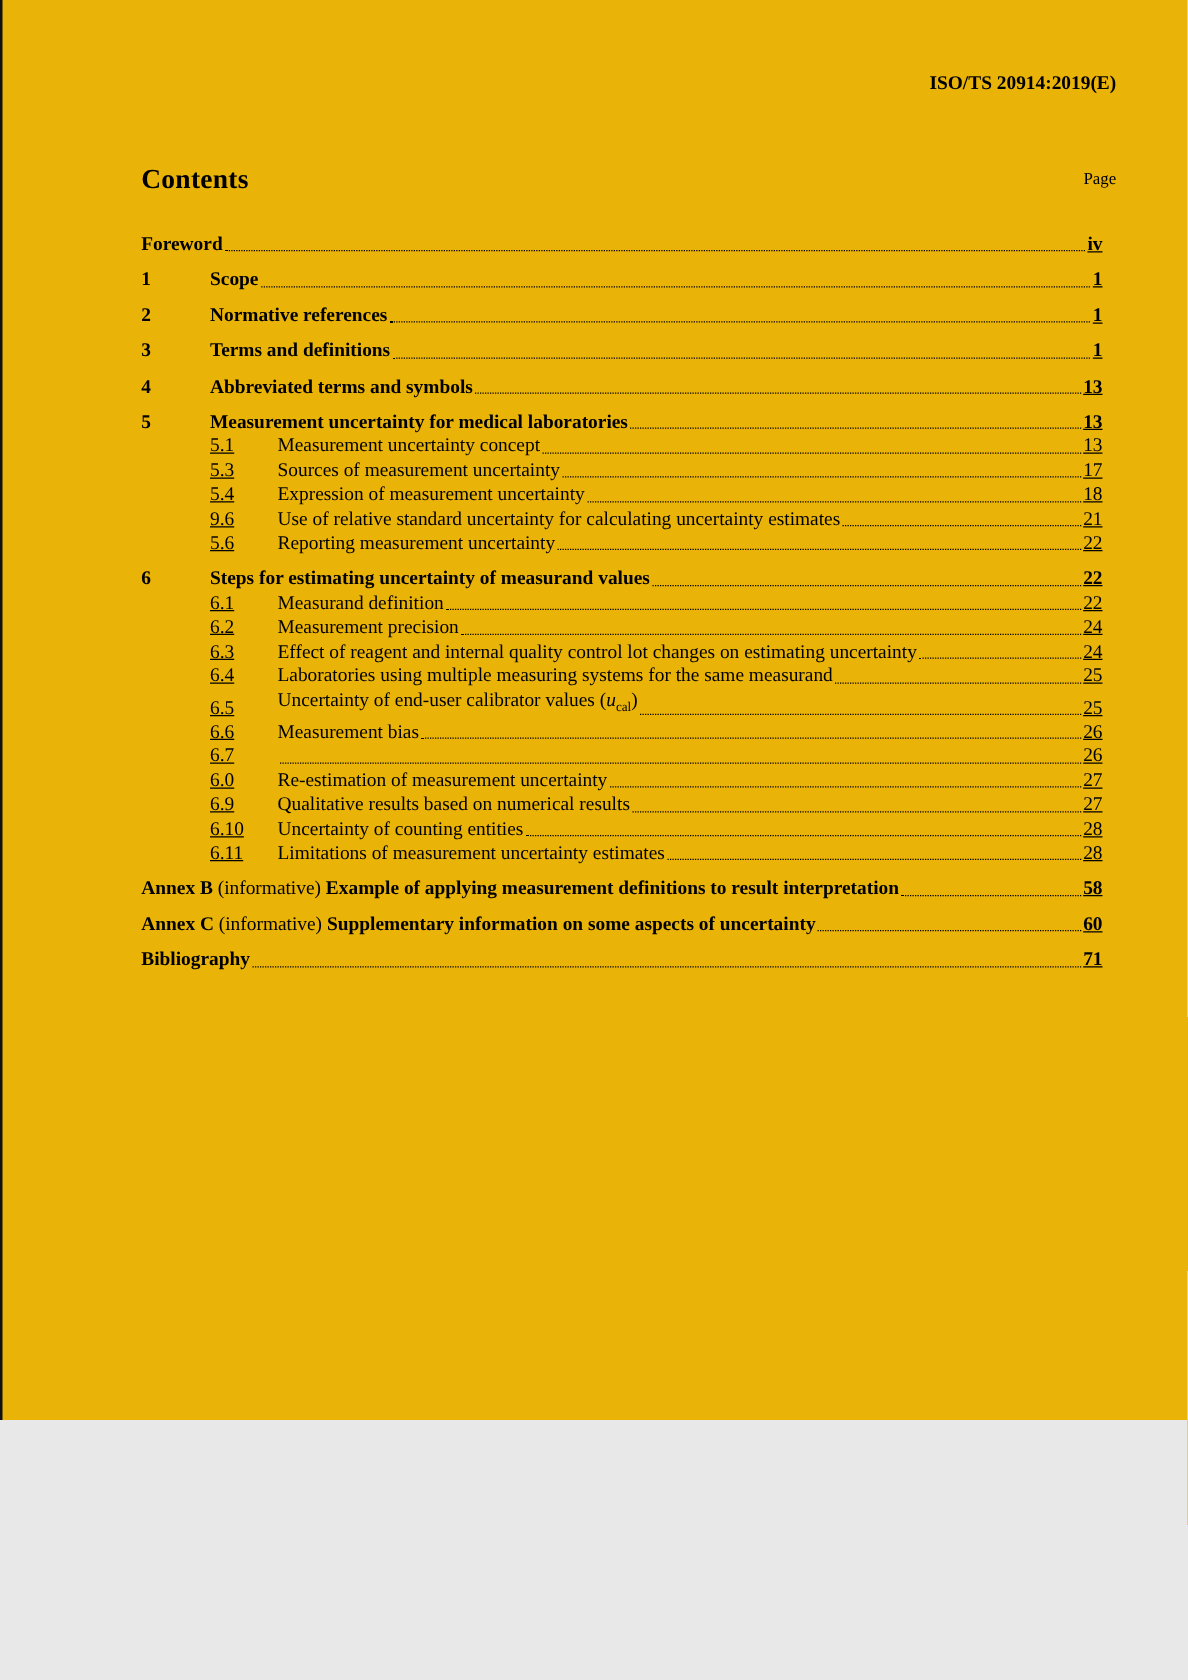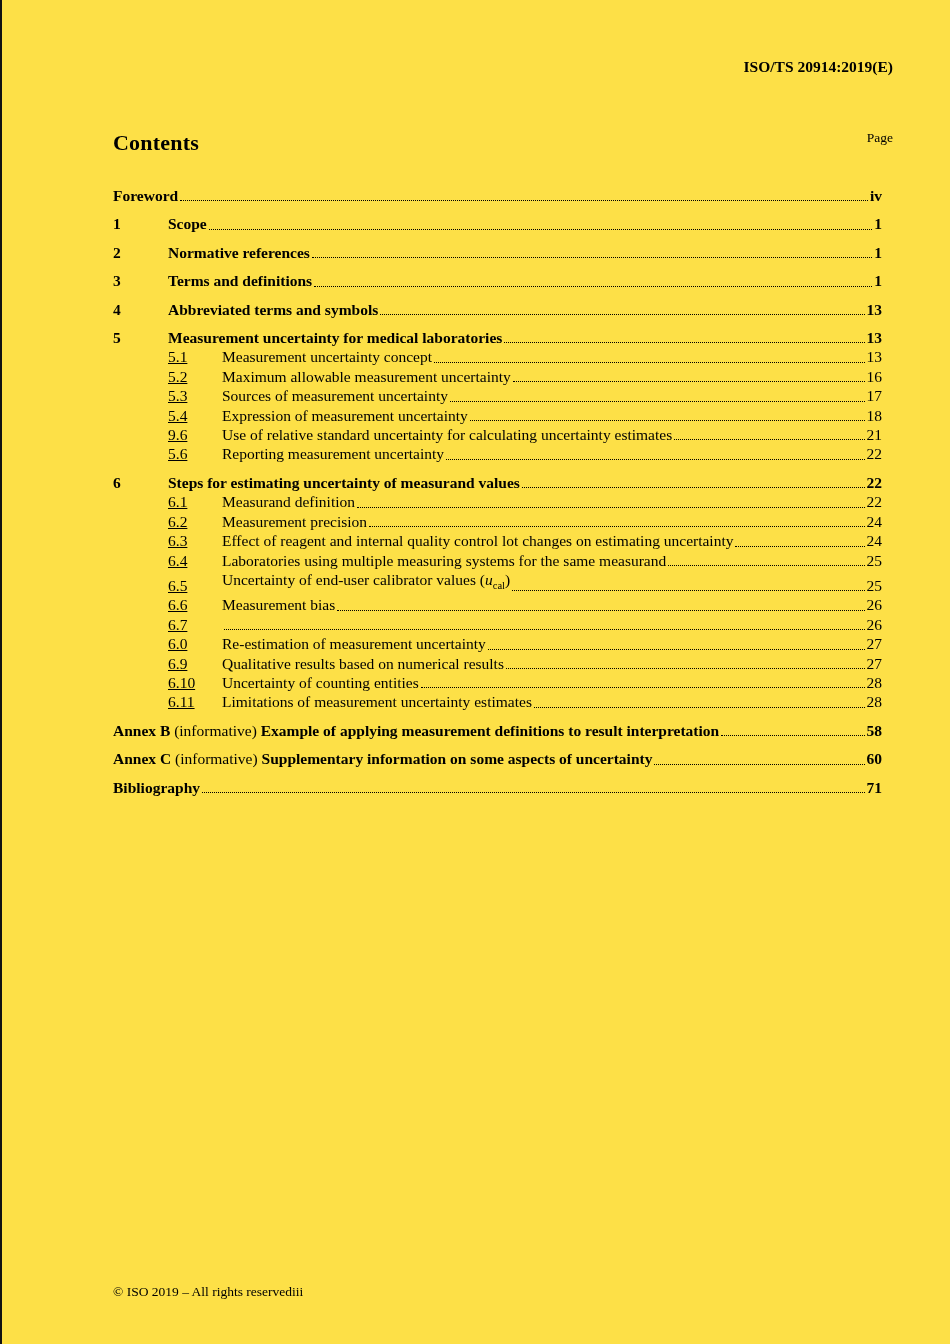--- a/index.html
+++ b/index.html
@@ -1,20 +1,20 @@
 <!DOCTYPE html>
 <html><head>
 <meta charset="utf-8">
 <style>
   html, body { margin: 0; padding: 0; background: #e8e8e8; }
   .page {
     position: relative;
     width: 950px;
-    height: 1344px;
-    background: #fde047;
+    height: 1136px;
+    background: #eab308;
     font-family: "Liberation Serif", "DejaVu Serif", serif;
     color: #000;
     overflow: hidden;
     margin: 0 auto;
   }
   .page-edge {
     position: absolute;
     left: 0; top: 0;
     width: 2px; height: 100%;
     background: #111;
@@ -26,21 +26,21 @@
     font-weight: bold;
     font-size: 15.5px;
   }
   .toc-header {
     position: absolute;
     top: 130px;
     left: 113px;
     right: 57px;
     display: flex;
     justify-content: space-between;
-    align-items: flex-start;
+    align-items: center;
     gap: 36px;
   }
   .toc-title {
     font-size: 22px;
     font-weight: bold;
     letter-spacing: 0.2px;
   }
   .toc-page-label {
     font-size: 13.5px;
   }
@@ -67,21 +67,21 @@
   .sub { padding-left: 55px; }
   .sub .toc-num { width: 54px; text-decoration: underline; }
   .toc-label { flex: 0 0 auto; }
   .front .toc-label, .chapter .toc-label { font-weight: bold; }
   .toc-dots {
     flex: 1 1 auto;
     min-width: 6px;
     border-bottom: 1px dotted #000;
     margin: 0 2px 4px 2px;
   }
-  .toc-pagenum { flex: 0 0 auto; }
+  .toc-pagenum { flex: 0 0 auto; text-decoration: underline; }
   .toc-pagenum.b { font-weight: bold; }
   .lbl-b { font-weight: bold; }
   .lbl-i { font-style: italic; }
   .lbl-sub { font-size: 0.68em; vertical-align: sub; }
   .footer {
     position: absolute;
     top: 1284px;
     left: 113px;
     right: 57px;
     display: flex;
@@ -139,26 +139,20 @@
         <span class="toc-dots"></span>
         <span class="toc-pagenum b">13</span>
       </div>
       <div class="toc-row sub">
         <span class="toc-num">5.1</span>
         <span class="toc-label"><span>Measurement uncertainty concept</span></span>
         <span class="toc-dots"></span>
         <span class="toc-pagenum">13</span>
       </div>
       <div class="toc-row sub">
-        <span class="toc-num">5.2</span>
-        <span class="toc-label"><span>Maximum allowable measurement uncertainty</span></span>
-        <span class="toc-dots"></span>
-        <span class="toc-pagenum">16</span>
-      </div>
-      <div class="toc-row sub">
         <span class="toc-num">5.3</span>
         <span class="toc-label"><span>Sources of measurement uncertainty</span></span>
         <span class="toc-dots"></span>
         <span class="toc-pagenum">17</span>
       </div>
       <div class="toc-row sub">
         <span class="toc-num">5.4</span>
         <span class="toc-label"><span>Expression of measurement uncertainty</span></span>
         <span class="toc-dots"></span>
         <span class="toc-pagenum">18</span>

